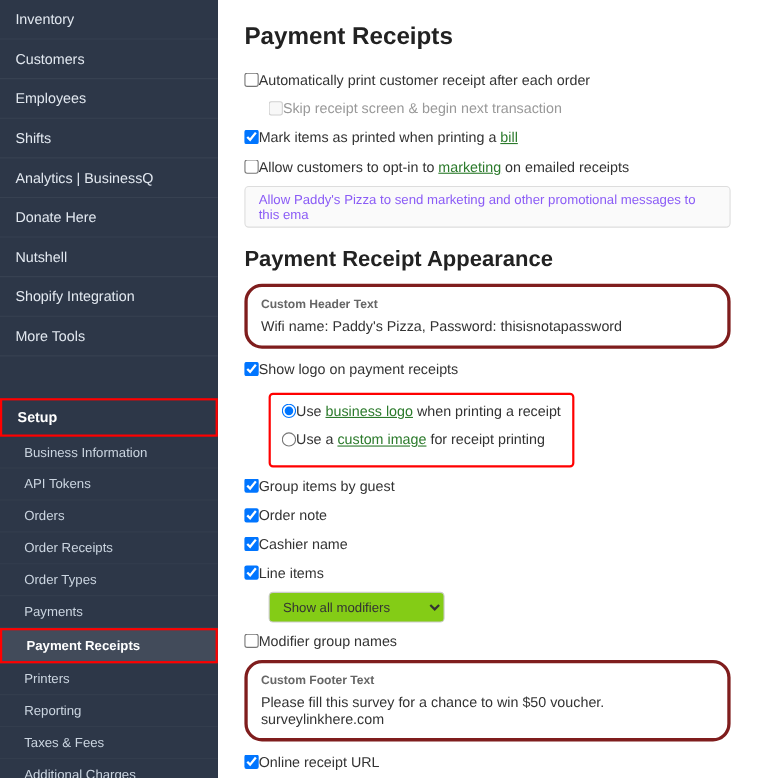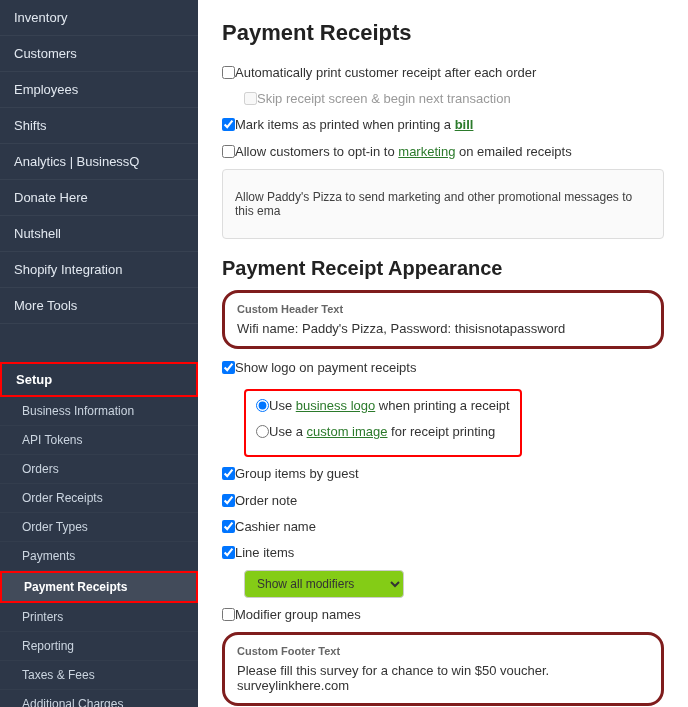--- a/index.html
+++ b/index.html
@@ -97,22 +97,22 @@
       margin-bottom: 6px;
       font-weight: bold;
     }
     .text-box-value {
       color: #333;
       font-size: 13px;
     }
     .marketing-placeholder {
       border: 1px solid #ddd;
       border-radius: 4px;
-      padding: 20px 12px;
-      color: #404040;
+      padding: 4px 12px;
+      color: #8b5cf6;
       font-size: 12px;
       margin: 6px 0 10px 0;
       background: #fafafa;
     }
     .logo-options {
       border: 2px solid red;
       border-radius: 4px;
       padding: 6px 10px;
       margin: 4px 0 8px 22px;
       display: inline-block;
@@ -215,21 +215,21 @@
   </div>
   
   <div class="option-row sub-option">
     <input type="checkbox" disabled="" style="">
     <span class="option-label dimmed">Skip receipt screen &amp; begin next transaction</span>
   </div>
 
   
   <div class="option-row">
     <input type="checkbox" checked="" style="">
-    <span class="option-label">Mark items as printed when printing a <span style="color:#2b7a2b;text-decoration:underline;font-weight:bold;">bill</span></span>
+    <span class="option-label">Mark items as printed when printing a <span style="color:#2b7a2b;text-decoration:underline;">bill</span></span>
   </div>
 
   
   <div class="option-row">
     <input type="checkbox" style="">
     <span class="option-label">Allow customers to opt-in to <span style="color:#2b7a2b;text-decoration:underline;">marketing</span> on emailed receipts</span>
   </div>
 
   
   <div class="marketing-placeholder">Allow Paddy's Pizza to send marketing and other promotional messages to this ema</div>

